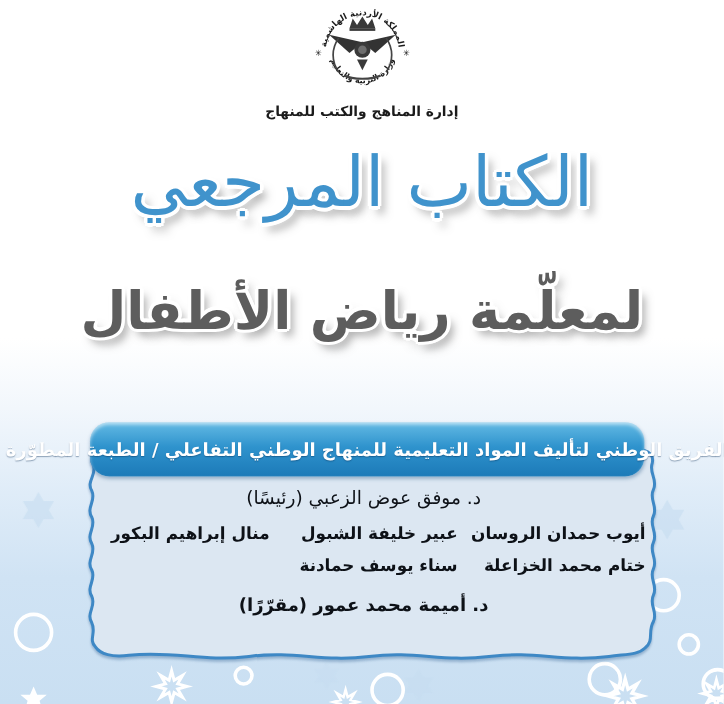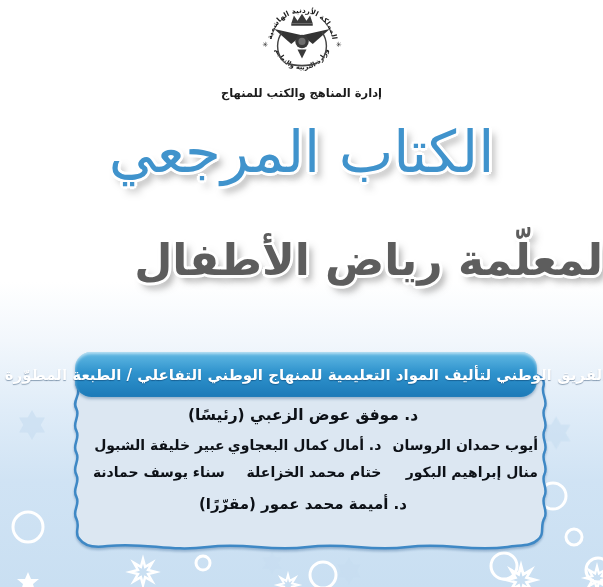--- a/index.html
+++ b/index.html
@@ -25,21 +25,21 @@
   .main-title{
     position:absolute;top:118px;left:0;right:0;z-index:2;
     text-align:center;font-size:58px;font-weight:normal;color:#4093cc;
     text-shadow:
       -2px -2px 0 #fff, 2px -2px 0 #fff, -2px 2px 0 #fff, 2px 2px 0 #fff,
       -3px 0 0 #fff, 3px 0 0 #fff, 0 -3px 0 #fff, 0 3px 0 #fff,
       5px 6px 7px rgba(90,90,90,.5);
   }
   .sub-title{
     position:absolute;top:234px;left:0;right:0;z-index:2;
-    font-size:44px;font-weight:bold;color:#5d5d5d;
+    text-align:center;font-size:44px;font-weight:bold;color:#5d5d5d;
     text-shadow:
       -2px -2px 0 #fff, 2px -2px 0 #fff, -2px 2px 0 #fff, 2px 2px 0 #fff,
       -3px 0 0 #fff, 3px 0 0 #fff, 0 -3px 0 #fff, 0 3px 0 #fff,
       5px 6px 7px rgba(90,90,90,.5);
   }
 
   
   .panel-svg{position:absolute;left:57px;top:366px;z-index:1;
     filter:drop-shadow(0 2px 1px rgba(40,90,140,.35));}
   .team-banner{
@@ -47,21 +47,21 @@
     border-radius:16px;
     background:linear-gradient(180deg,#63bae4 0%,#2f93cd 45%,#1c7ab8 100%);
     box-shadow:inset 0 2px 3px rgba(255,255,255,.55), 0 2px 3px rgba(30,80,130,.35);
     display:flex;align-items:center;justify-content:center;
   }
   .team-banner span{
     color:#ffffff;font-size:15px;font-weight:bold;white-space:nowrap;
     text-shadow:0 1px 1px rgba(0,40,80,.4);
   }
   .panel-content{position:absolute;left:68px;top:400px;width:470px;z-index:2;color:#0d1117;}
-  .chairman-line{ text-align:center;font-size:15.5px;font-weight:bold;line-height:30px;white-space:nowrap;}
+  .chairman-line{ text-align:center;font-size:15.5px;font-weight:normal;line-height:30px;white-space:nowrap;}
   .names-grid{
     display:grid;grid-template-columns:1fr 1fr 1fr;
     direction:rtl;margin-top:4px;row-gap:5px;
   }
   .names-grid .cell{
     text-align:right;font-size:14px;font-weight:bold;white-space:nowrap;line-height:22px;
   }
   .rapporteur-line{ text-align:center;font-size:15px;font-weight:bold;line-height:26px;margin-top:8px;white-space:nowrap;}
 </style>
 </head>
@@ -154,21 +154,20 @@
   </svg>
 
   <div class="team-banner">
     <span>الفريق الوطني لتأليف المواد التعليمية للمنهاج الوطني التفاعلي / الطبعة المطوّرة</span>
   </div>
 
   <div class="panel-content">
     <div class="chairman-line">د. موفق عوض الزعبي (رئيسًا)</div>
     <div class="names-grid">
       <div class="cell">أيوب حمدان الروسان</div>
-      <div class="cell">د. أمال كمال البعجاوي</div>
       <div class="cell">عبير خليفة الشبول</div>
       <div class="cell">منال إبراهيم البكور</div>
       <div class="cell">ختام محمد الخزاعلة</div>
       <div class="cell">سناء يوسف حمادنة</div>
     </div>
     <div class="rapporteur-line">د. أميمة محمد عمور (مقرّرًا)</div>
   </div>
 
 </div>
 

